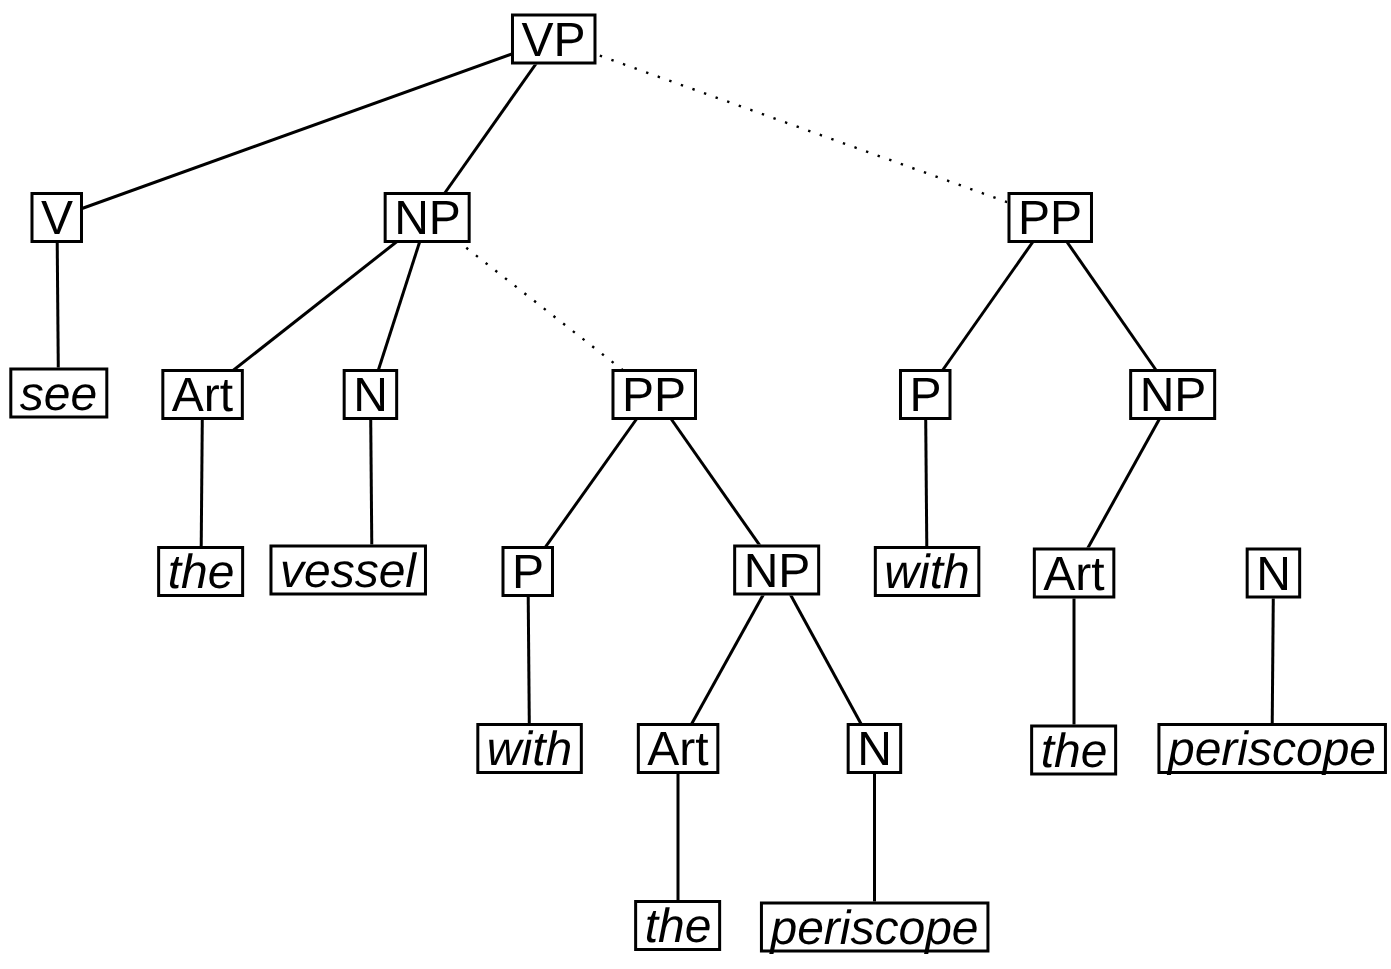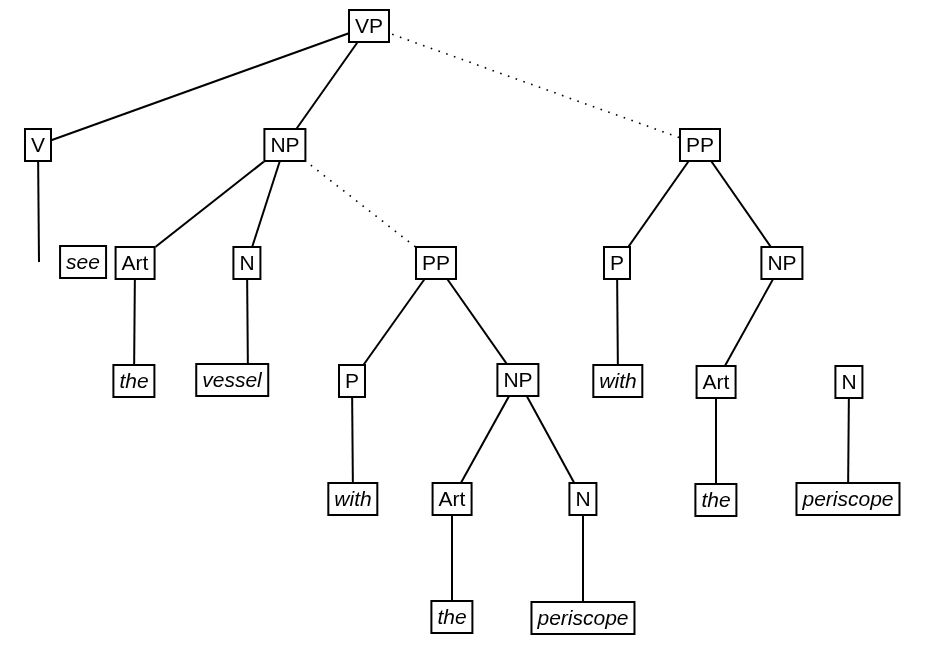--- a/index.html
+++ b/index.html
@@ -31,21 +31,21 @@
     stroke-width: 1.6;
     stroke-dasharray: 1.6 6.6;
     stroke-linecap: butt;
   }
   .node {
     position: absolute;
     transform: translate(-50%, -50%);
     background: #ffffff;
     border: 2px solid #000000;
     padding: 0 5px;
-    font-size: 21px;
+    font-size: 32px;
     line-height: 30px;
     color: #000000;
     white-space: nowrap;
   }
   .node.italic {
     font-style: italic;
   }
 </style>
 </head>
 <body>
@@ -73,21 +73,21 @@
       <line x1="617" y1="263" x2="618" y2="381" class="solid"></line>
       <line x1="782" y1="263" x2="716" y2="382" class="solid"></line>
       <line x1="849" y1="382" x2="848" y2="499" class="solid"></line>
       <line x1="716" y1="382" x2="716" y2="500" class="solid"></line>
     </svg>
   <div>
       <div class="node" style="left: 369px; top: 26px;">VP</div>
       <div class="node" style="left: 38px; top: 145px;">V</div>
       <div class="node" style="left: 285px; top: 145px;">NP</div>
       <div class="node" style="left: 700px; top: 145px;">PP</div>
-      <div class="node italic" style="left: 39px; top: 262px; margin-left: 44px;">see</div>
+      <div class="node italic" style="left: 39px; top: 262px;">see</div>
       <div class="node" style="left: 135px; top: 263px;">Art</div>
       <div class="node" style="left: 247px; top: 263px;">N</div>
       <div class="node" style="left: 436px; top: 263px;">PP</div>
       <div class="node" style="left: 617px; top: 263px;">P</div>
       <div class="node" style="left: 782px; top: 263px;">NP</div>
       <div class="node italic" style="left: 134px; top: 381px;">the</div>
       <div class="node italic" style="left: 232px; top: 380px;">vessel</div>
       <div class="node" style="left: 352px; top: 381px;">P</div>
       <div class="node" style="left: 518px; top: 380px;">NP</div>
       <div class="node italic" style="left: 618px; top: 381px;">with</div>

